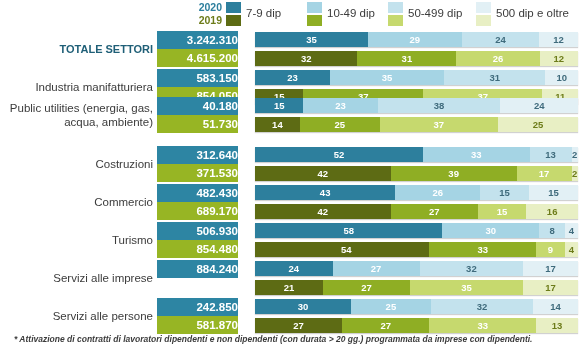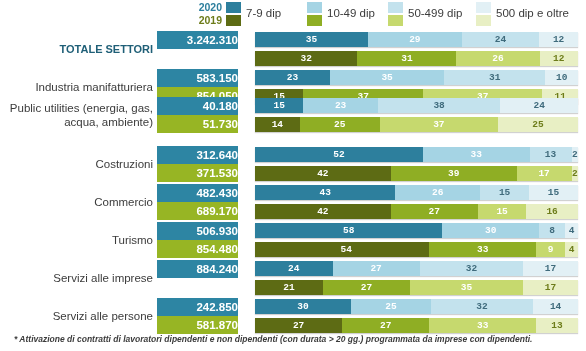--- a/index.html
+++ b/index.html
@@ -110,21 +110,20 @@
   }
   .valuebox .vb-2020 { background: #2d85a3; }
   .valuebox .vb-2019 { background: #97b524; }
 
   .bars {
     position: absolute;
     left: 255px;
     top: 0;
     width: 323px;
     height: 36px;
-    font-family: Liberation Mono, monospace;
   }
   .bar {
     position: relative;
     height: 15px;
     width: 100%;
     display: flex;
     box-shadow: 0 1px 1px rgba(0,0,0,0.18);
   }
   .bar.row2020 { margin-top: 1px; }
   .bar.row2019 { margin-top: 4px; }
@@ -203,20 +202,21 @@
     </div>
 </div>
 
 <div id="chart">
     <div class="group" style="top: 3px;">
       <div class="cat-label total">
         <div>TOTALE SETTORI</div>
       </div>
       <div class="valuebox">
         <div class="vb vb-2020">3.242.310</div>
+        <div class="vb vb-2019">4.615.200</div>
       </div>
       <div class="bars">
         <div class="bar row2020">
           <div class="seg c20-0" style="width: 35%;">35</div>
           <div class="seg c20-1" style="width: 29%;">29</div>
           <div class="seg c20-2" style="width: 24%;">24</div>
           <div class="seg c20-3" style="width: 12%;">12</div>
         </div>
         <div class="bar row2019">
           <div class="seg c19-0" style="width: 31.6832%;">32</div>

